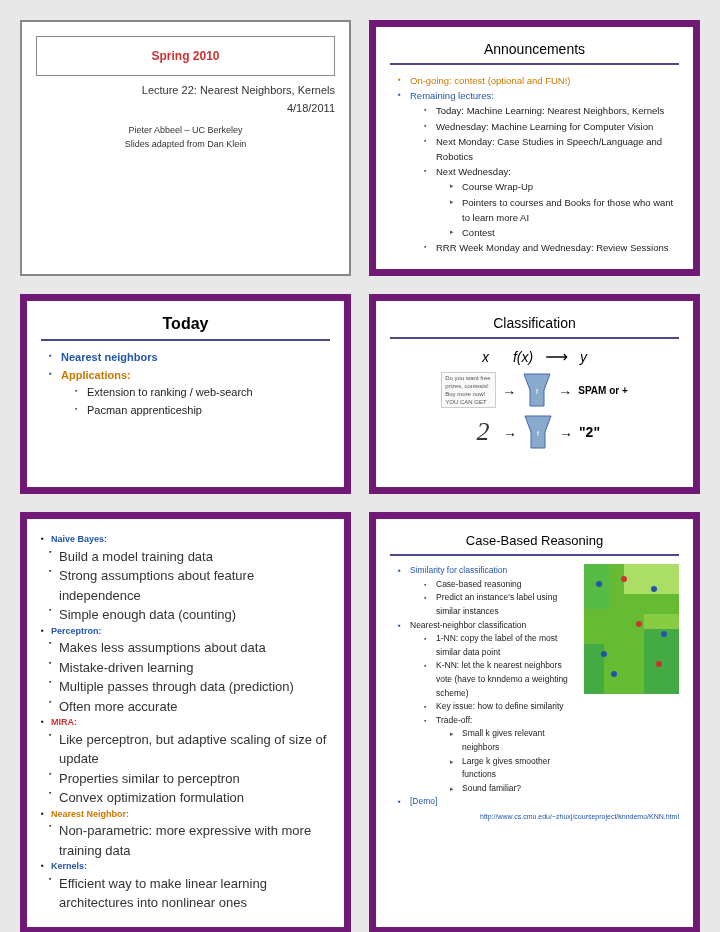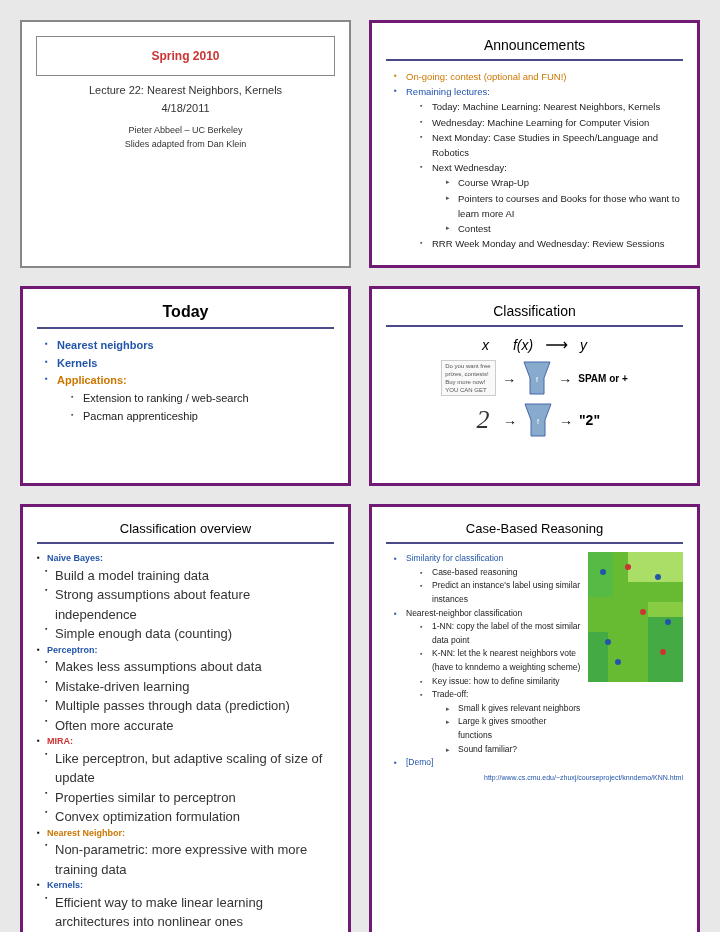--- a/index.html
+++ b/index.html
@@ -6,38 +6,38 @@
     body {
       background: #e8e8e8;
       font-family: Arial, sans-serif;
       width: 720px;
       min-height: 932px;
       padding: 20px;
       position: relative;
     }
     .slide {
       background: #fff;
-      border: 3px solid #701a75;
+      border: 7px solid #701a75;
       padding: 14px;
       position: relative;
       min-height: 200px;
     }
     .slide-title {
       font-size: 15px;
       text-align: center;
       font-weight: normal;
       margin-bottom: 8px;
       padding-bottom: 6px;
     }
     .slide-title.has-border {
       border-bottom: 2px solid #4a4a8a;
     }
     .slide-lecture {
       font-size: 11px;
-      text-align: center;
+      text-align: right;
       color: #333;
       margin: 6px 0 2px 0;
     }
     .slide-author {
       font-size: 9px;
       text-align: center;
       color: #333;
       margin-top: 10px;
       line-height: 1.5;
     }
@@ -229,23 +229,20 @@
 
 <div class="row-grid">
 
   <div class="slide">
     <div class="slide-title has-border" style="font-size:16px; font-weight:bold;">Today</div>
     <ul class="bullet-list" style="font-size:11px; margin-top:8px;">
       <li>
         <span class="today-blue">Nearest neighbors</span>
       </li>
       <li>
-        <span class="today-blue">Kernels</span>
-      </li>
-      <li>
         <span class="today-orange">Applications:</span>
         <ul class="sub-list">
           <li>Extension to ranking / web-search</li>
           <li>Pacman apprenticeship</li>
         </ul>
       </li>
     </ul>
   </div>
 
   <div class="slide">
@@ -282,21 +279,20 @@
       </svg>
       <span style="font-size:14px;">→</span>
       <div class="result-2">"2"</div>
     </div>
   </div>
 </div>
 
 <div class="row-grid">
 
   <div class="slide">
-    <div class="slide-title has-border" style="font-size:13px;">Classification overview</div>
     <div class="overview-list">
       <div class="overview-item">
         <span class="ov-blue">Naive Bayes:</span>
       </div>
       <div class="sub-item ov-text">Build a model training data</div>
       <div class="sub-item ov-text">Strong assumptions about feature independence</div>
       <div class="sub-item ov-text">Simple enough data (counting)</div>
 
       <div class="overview-item">
         <span class="ov-blue">Perceptron:</span>

